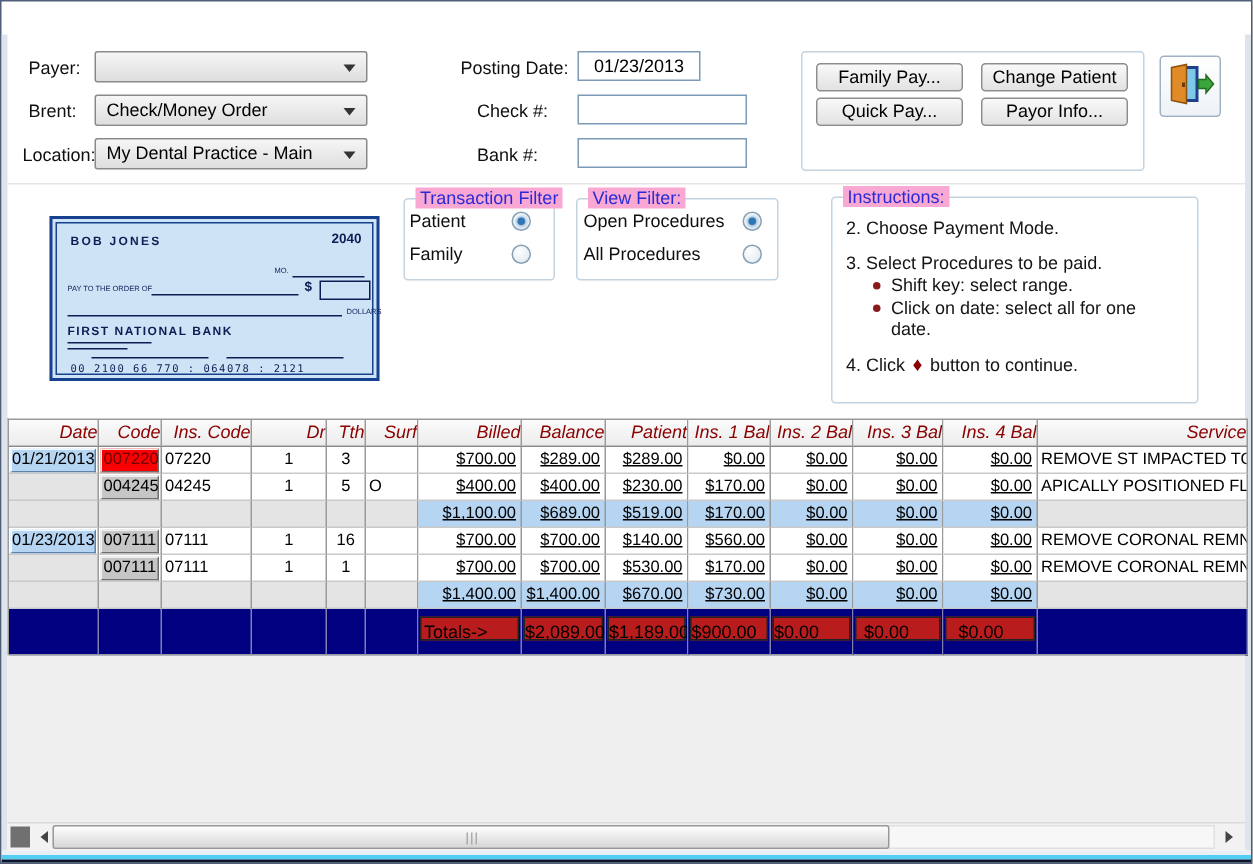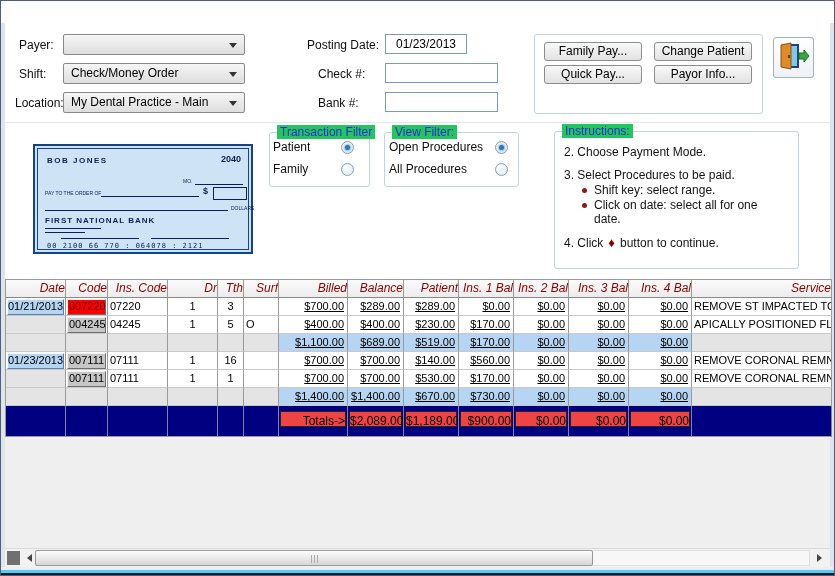--- a/index.html
+++ b/index.html
@@ -13,21 +13,21 @@
   .bf3{position:absolute;left:0;right:0;top:572px;height:4px;background:#0d1430;}
   .divider{position:absolute;left:4px;right:4px;top:121px;height:1px;background:#e6e6e6;}
   
   .lbl{position:absolute;font-size:12px;color:#0f0f0f;white-space:nowrap;}
   .combo{position:absolute;height:21px;background:linear-gradient(#f6f6f6,#dedede);border:1px solid #898989;border-radius:2px;font-size:12px;line-height:19px;padding-left:7px;box-sizing:border-box;color:#000;white-space:nowrap;overflow:hidden;}
   .combo .arr{position:absolute;right:7px;top:8px;width:0;height:0;border-left:4px solid transparent;border-right:4px solid transparent;border-top:5px solid #333;}
   .tinput{position:absolute;height:20px;border:1px solid #7r;border:1px solid #7c99b6;background:#fff;font-size:12px;box-sizing:border-box;padding:0 5px;font-family:"Liberation Sans",sans-serif;color:#000;}
   .tinput.ctr{text-align:center;}
   .pbtn{position:absolute;background:linear-gradient(#f9f9f9,#e2e2e2);border:1px solid #8d8d8d;border-radius:3px;font-size:12px;color:#000;text-align:center;box-sizing:border-box;font-family:"Liberation Sans",sans-serif;padding:0;line-height:17px;}
   .groupbox{position:absolute;border:1px solid #c3d3e0;border-radius:3px;box-sizing:border-box;}
-  .gtitle{position:absolute;top:-8px;left:7px;background:#22c55e;padding:0 3px;font-size:12px;color:#2b2bd6;white-space:nowrap;}
+  .gtitle{position:absolute;top:-8px;left:7px;background:#f9a8d4;padding:0 3px;font-size:12px;color:#2b2bd6;white-space:nowrap;}
   .exitbtn{position:absolute;left:772px;top:36px;width:41px;height:41px;background:linear-gradient(#ffffff,#eef2f6);border:1px solid #9fb2c4;border-radius:3px;box-sizing:border-box;}
   .radio{position:absolute;width:13px;height:13px;border:1px solid #86a0b5;border-radius:50%;background:radial-gradient(circle at 35% 30%,#ffffff,#dce6ed);box-sizing:border-box;}
   .radio.checked::after{content:"";position:absolute;left:3px;top:3px;width:5px;height:5px;border-radius:50%;background:#2e76b5;box-shadow:0 0 2px 1px rgba(46,118,181,.5);}
   .opt{position:absolute;font-size:12px;color:#0f0f0f;white-space:nowrap;}
   
   .ins-body{position:absolute;left:563px;top:144px;width:232px;font-size:12px;color:#141414;}
   .ins-step{margin-bottom:9px;}
   .ins-sub{position:relative;padding-left:16px;margin:1px 0 1px 14px;line-height:14px;}
   .ins-sub::before{content:"";position:absolute;left:4px;top:5px;width:5px;height:5px;border-radius:50%;background:#8b1a1a;}
   .diamond{color:#8b0000;font-size:13px;padding:0 5px;}
@@ -56,21 +56,21 @@
   .svc{padding-left:2px;}
   .ic{padding-left:2px;}
   .ctrc{text-align:center;}
   .gray{background:#e4e4e4 !important;}
   .blue{background:#b5d5f2 !important;}
   .cellbtn{display:block;margin:1px;height:14px;line-height:13px;text-align:right;font-size:11px;box-sizing:content-box;border:1px solid;border-color:#f2f8ff #5f83a8 #5f83a8 #f2f8ff;background:#b5d5f2;cursor:default;}
   .codebtn{display:block;margin:1px;height:14px;line-height:13px;font-size:11px;padding-left:1px;border:1px solid;border-color:#f0f0f0 #6e6e6e #6e6e6e #f0f0f0;background:#c6c6c6;text-align:left;cursor:default;}
   .codebtn.sel{background:#fb0000;color:#6d0000;}
   .totals{height:31px;background:#000080;}
   .totals>div{background:#000080;border-right:1px solid #8080b0;border-bottom:1px solid #9a9a9a;position:relative;}
-  .wcell{position:absolute;left:1px;right:1px;top:5px;height:16px;background:#ef4444;border:1px solid #222;box-sizing:border-box;line-height:18px;text-align:right;padding-right:0;font-size:12px;}
+  .wcell{position:absolute;left:1px;right:1px;top:5px;height:16px;background:#b91c1c;border:1px solid #222;box-sizing:border-box;line-height:18px;text-align:right;padding-right:20px;font-size:12px;}
   .belowtable{position:absolute;left:4px;right:4px;top:436px;height:111px;background:#efefef;}
   
   .hscroll{position:absolute;left:4px;right:4px;top:547px;height:19px;background:#f2f2f2;border-top:1px solid #dadada;box-sizing:border-box;}
   .hs-dark{position:absolute;left:2px;top:2px;width:13px;height:14px;background:#707070;}
   .hs-larr{position:absolute;left:22px;top:5px;width:0;height:0;border-top:4px solid transparent;border-bottom:4px solid transparent;border-right:5px solid #444;}
   .hs-rarr{position:absolute;right:8px;top:5px;width:0;height:0;border-top:4px solid transparent;border-bottom:4px solid transparent;border-left:5px solid #444;}
   .hs-track{position:absolute;left:30px;right:20px;top:1px;height:16px;background:#f7f7f7;border:1px solid #e0e0e0;box-sizing:border-box;}
   .hs-thumb{position:absolute;left:30px;top:1px;width:558px;height:16px;background:linear-gradient(#fefefe,#d6d6d6);border:1px solid #999;border-radius:2px;box-sizing:border-box;}
   .grip{position:absolute;left:50%;top:4px;width:1px;height:8px;background:#ababab;box-shadow:3px 0 0 #ababab,-3px 0 0 #ababab;}
 </style>
@@ -78,21 +78,21 @@
 <body>
 
 <div id="window">
   <div class="frame-l"></div>
   <div class="frame-r"></div>
 
   <span class="lbl" style="left:18px;top:37px;">Payer:</span>
   <div class="combo" style="left:62px;top:33px;width:182px;">
     <span></span><span class="arr"></span>
   </div>
-  <span class="lbl" style="left:18px;top:66px;">Shift:</span>
+  <span class="lbl" style="left:18px;top:66px;">Brent:</span>
   <div class="combo" style="left:62px;top:62px;width:182px;">
     <span>Check/Money Order</span><span class="arr"></span>
   </div>
   <span class="lbl" style="left:14px;top:95px;">Location:</span>
   <div class="combo" style="left:62px;top:91px;width:182px;">
     <span>My Dental Practice - Main</span><span class="arr"></span>
   </div>
 
   <span class="lbl" style="left:306px;top:37px;">Posting Date:</span>
   <input class="tinput ctr" style="left: 384px; top: 33px; width: 82px;" value="01/23/2013">

